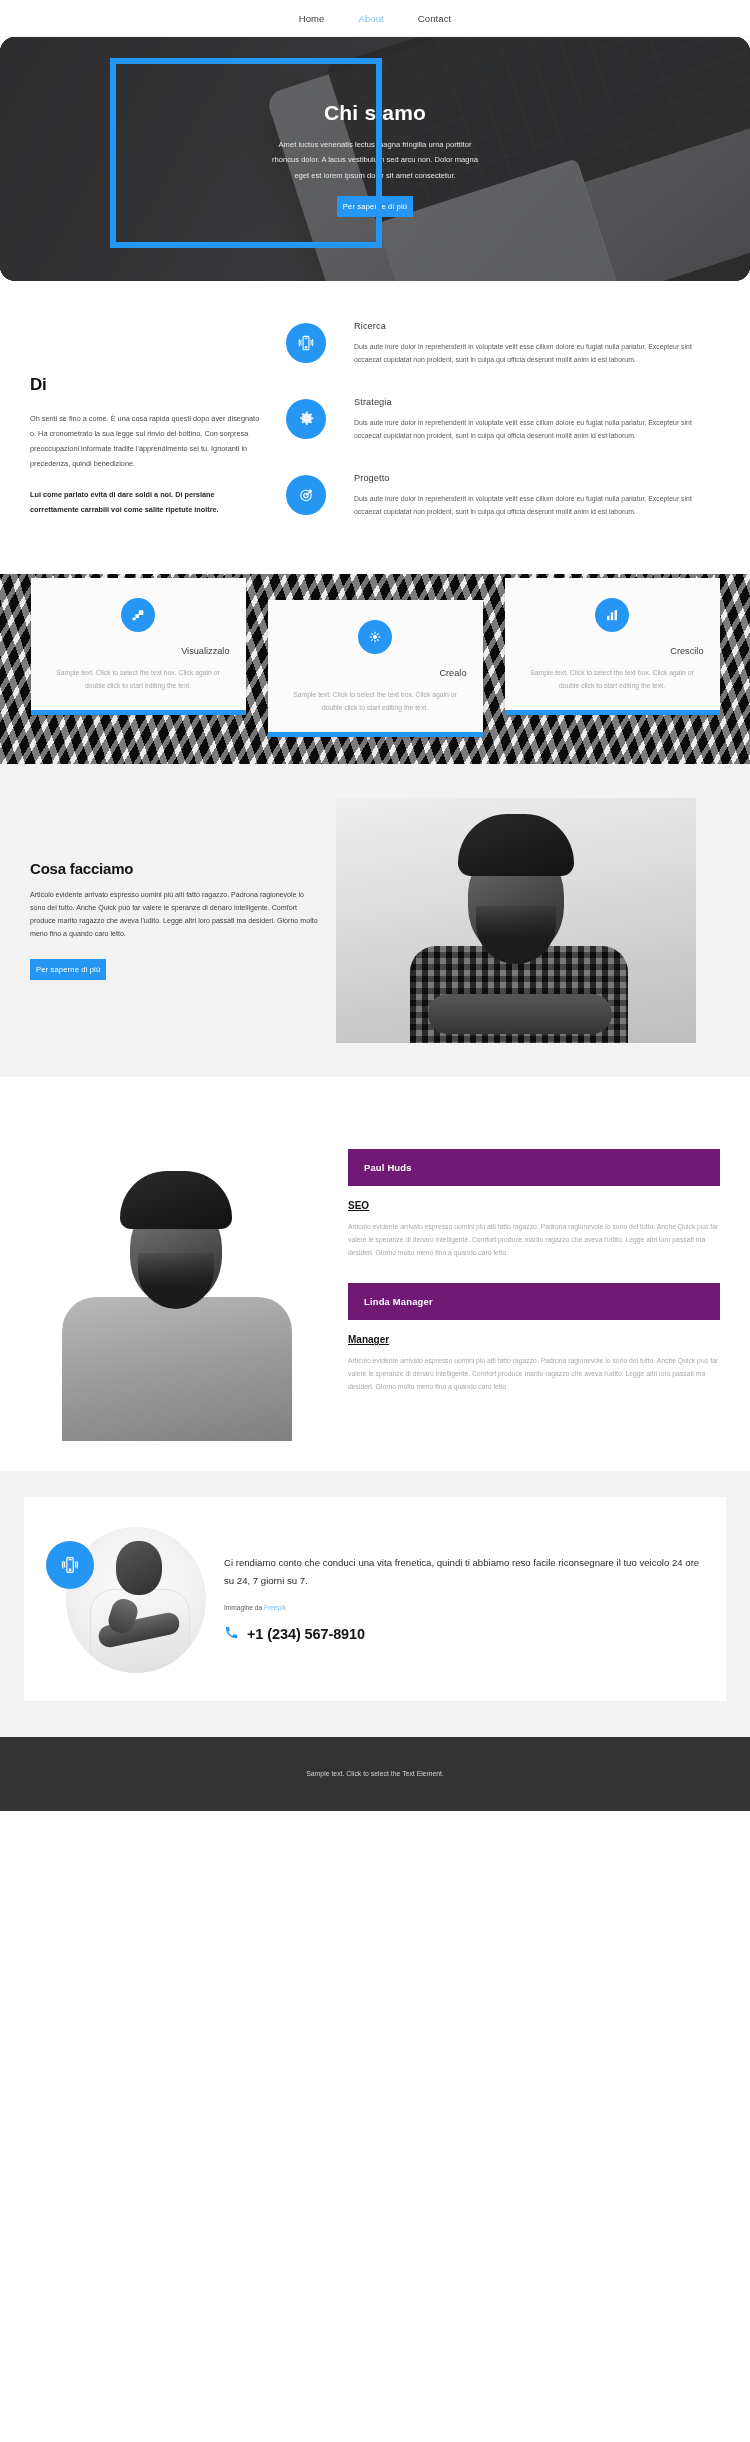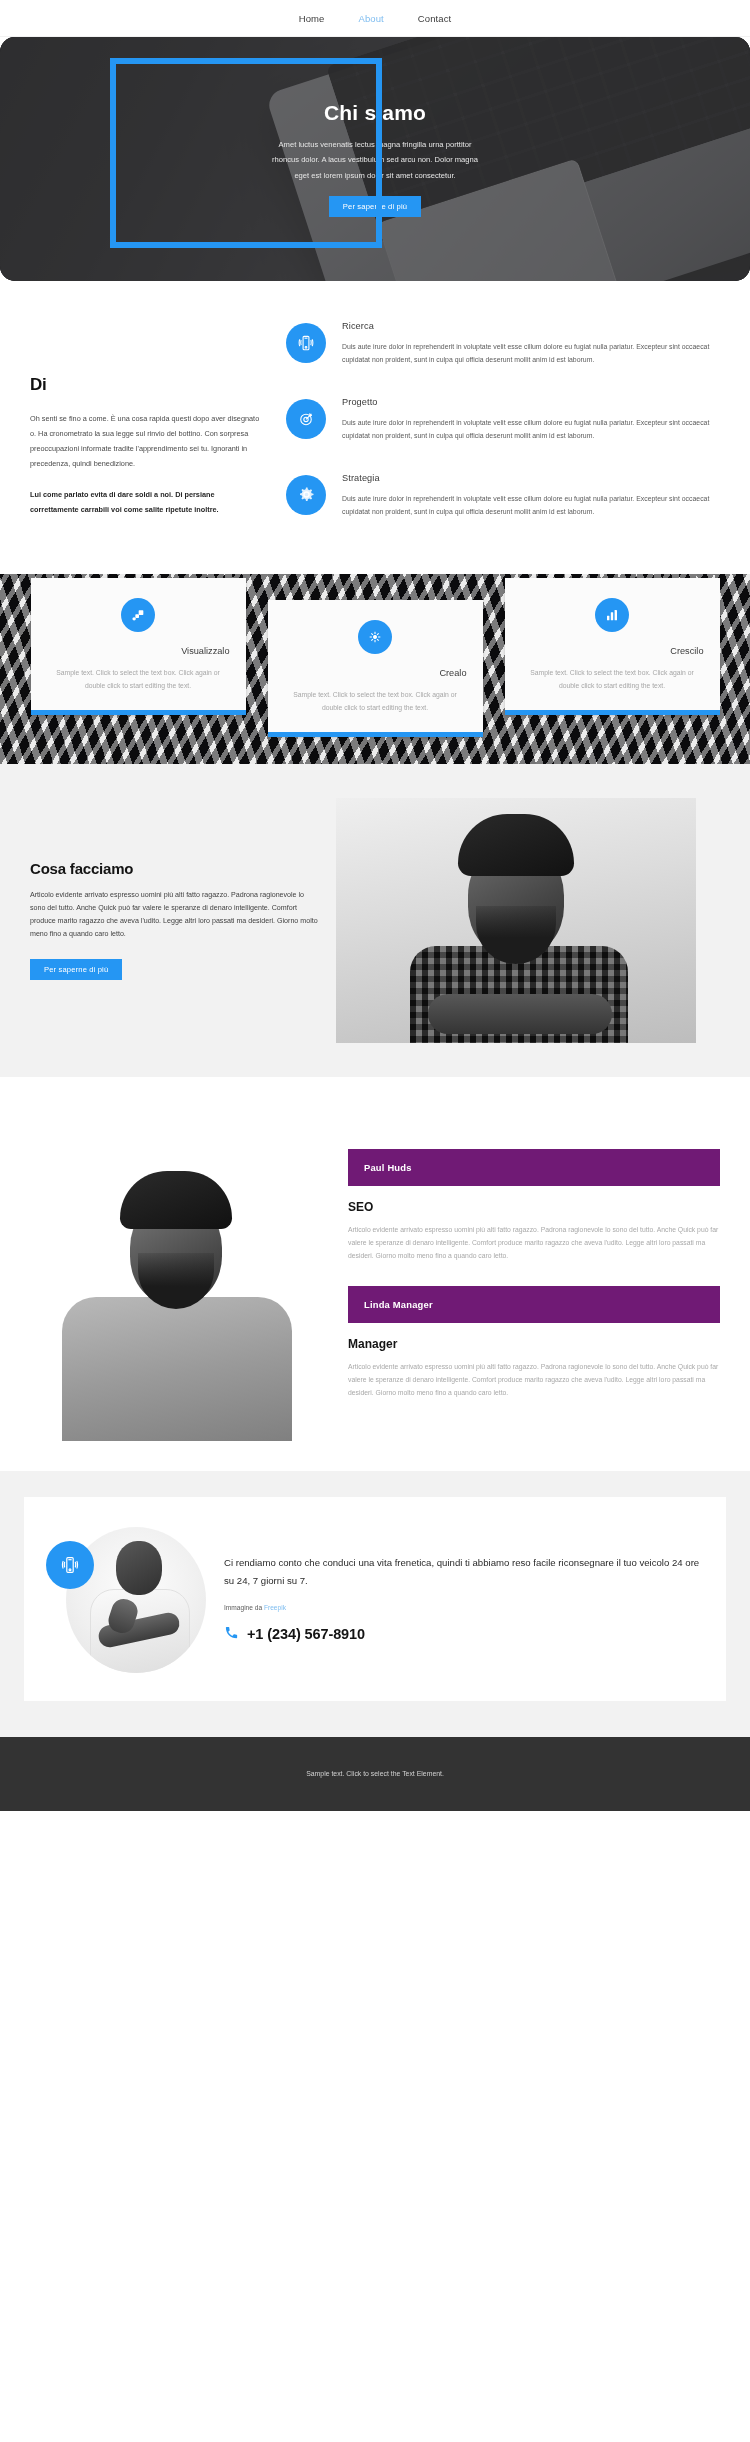--- a/index.html
+++ b/index.html
@@ -103,21 +103,21 @@
     font-size: 7.6px;
     line-height: 2.05;
     text-align: center;
     max-width: 215px;
     margin-bottom: 13px;
   }
   .btn-primary {
     background: #2596f3;
     color: #ffffff;
     font-size: 7.6px;
-    padding: 6px 14px;
+    padding: 6px 6px;
     border: none;
     cursor: pointer;
     letter-spacing: .15px;
     font-family: inherit;
   }
 
   
   .about {
     background: #ffffff;
     padding: 36px 30px 40px 30px;
@@ -134,21 +134,21 @@
   }
   .about-p {
     font-size: 7.3px;
     line-height: 2.05;
     color: #4a4a4a;
     margin-bottom: 16px;
   }
   .about-p.bold { font-weight: bold; color: #262626; }
 
   .features { flex: 1; display: flex; flex-direction: column; gap: 30px; padding-top: 4px; }
-  .feature { display: flex; gap: 16px; align-items: flex-start; }
+  .feature { display: flex; gap: 28px; align-items: flex-start; }
   .feat-icon {
     width: 40px; height: 40px;
     min-width: 40px;
     border-radius: 50%;
     background: #2596f3;
     display: flex; align-items: center; justify-content: center;
     margin-top: 2px;
   }
   .feat-body { flex: 1; }
   .feat-title {
@@ -326,24 +326,25 @@
   .member { margin-bottom: 24px; }
   .member-bar {
     background: #701a75;
     color: #ffffff;
     font-size: 9.4px;
     font-weight: bold;
     padding: 13px 16px;
     letter-spacing: .2px;
   }
   .member-role {
-    font-size: 12px;
+    font-size: 10px;
     font-weight: bold;
     color: #141414;
     margin: 14px 0 10px 0;
+    text-decoration: underline;
   }
   .member-text {
     font-size: 6.8px;
     line-height: 1.9;
     color: #a9a9a9;
   }
 
   
   .contact-section {
     background: #f2f2f2;
@@ -476,41 +477,41 @@
         </svg>
       </div>
       <div class="feat-body">
         <div class="feat-title">Ricerca</div>
         <div class="feat-text">Duis aute irure dolor in reprehenderit in voluptate velit esse cillum dolore eu fugiat nulla pariatur. Excepteur sint occaecat cupidatat non proident, sunt in culpa qui officia deserunt mollit anim id est laborum.</div>
       </div>
     </div>
 
     <div class="feature">
       <div class="feat-icon">
+        <svg width="21" height="21" viewBox="0 0 24 24" fill="#ffffff">
+          <path d="M12 8.2a3.8 3.8 0 100 7.6 3.8 3.8 0 000-7.6zm0 5.9a2.1 2.1 0 110-4.2 2.1 2.1 0 010 4.2z"></path>
+          <path d="M20 12.9v-1.8l-2.1-.4a6.2 6.2 0 00-.7-1.7l1.2-1.8-1.3-1.3-1.8 1.2a6.2 6.2 0 00-1.7-.7L13.2 4h-1.8l-.4 2.1a6.2 6.2 0 00-1.7.7L7.5 5.6 6.2 6.9l1.2 1.8a6.2 6.2 0 00-.7 1.7L4.6 10.8v1.8l2.1.4c.15.6.4 1.17.7 1.7l-1.2 1.8 1.3 1.3 1.8-1.2c.53.3 1.1.55 1.7.7l.4 2.1h1.8l.4-2.1a6.2 6.2 0 001.7-.7l1.8 1.2 1.3-1.3-1.2-1.8c.3-.53.55-1.1.7-1.7l2.1-.4z" opacity=".85"></path>
+        </svg>
+      </div>
+      <div class="feat-body">
+        <div class="feat-title">Strategia</div>
+        <div class="feat-text">Duis aute irure dolor in reprehenderit in voluptate velit esse cillum dolore eu fugiat nulla pariatur. Excepteur sint occaecat cupidatat non proident, sunt in culpa qui officia deserunt mollit anim id est laborum.</div>
+      </div>
+    </div>
+
+    <div class="feature">
+      <div class="feat-icon">
         <svg width="20" height="20" viewBox="0 0 24 24" fill="none" stroke="#ffffff" stroke-width="1.3">
           <circle cx="12" cy="12.5" r="6.3"></circle>
           <circle cx="12" cy="12.5" r="2.6"></circle>
           <path d="M12 12.5L18.6 6M16.4 5.2l.3 2.4 2.4.3"></path>
         </svg>
       </div>
       <div class="feat-body">
         <div class="feat-title">Progetto</div>
-        <div class="feat-text">Duis aute irure dolor in reprehenderit in voluptate velit esse cillum dolore eu fugiat nulla pariatur. Excepteur sint occaecat cupidatat non proident, sunt in culpa qui officia deserunt mollit anim id est laborum.</div>
-      </div>
-    </div>
-
-    <div class="feature">
-      <div class="feat-icon">
-        <svg width="21" height="21" viewBox="0 0 24 24" fill="#ffffff">
-          <path d="M12 8.2a3.8 3.8 0 100 7.6 3.8 3.8 0 000-7.6zm0 5.9a2.1 2.1 0 110-4.2 2.1 2.1 0 010 4.2z"></path>
-          <path d="M20 12.9v-1.8l-2.1-.4a6.2 6.2 0 00-.7-1.7l1.2-1.8-1.3-1.3-1.8 1.2a6.2 6.2 0 00-1.7-.7L13.2 4h-1.8l-.4 2.1a6.2 6.2 0 00-1.7.7L7.5 5.6 6.2 6.9l1.2 1.8a6.2 6.2 0 00-.7 1.7L4.6 10.8v1.8l2.1.4c.15.6.4 1.17.7 1.7l-1.2 1.8 1.3 1.3 1.8-1.2c.53.3 1.1.55 1.7.7l.4 2.1h1.8l.4-2.1a6.2 6.2 0 001.7-.7l1.8 1.2 1.3-1.3-1.2-1.8c.3-.53.55-1.1.7-1.7l2.1-.4z" opacity=".85"></path>
-        </svg>
-      </div>
-      <div class="feat-body">
-        <div class="feat-title">Strategia</div>
         <div class="feat-text">Duis aute irure dolor in reprehenderit in voluptate velit esse cillum dolore eu fugiat nulla pariatur. Excepteur sint occaecat cupidatat non proident, sunt in culpa qui officia deserunt mollit anim id est laborum.</div>
       </div>
     </div>
 
   </div>
 </section>
 
 <section class="cards-section">
   <div class="cards-bg"></div>
   <div class="cards-wrap">

